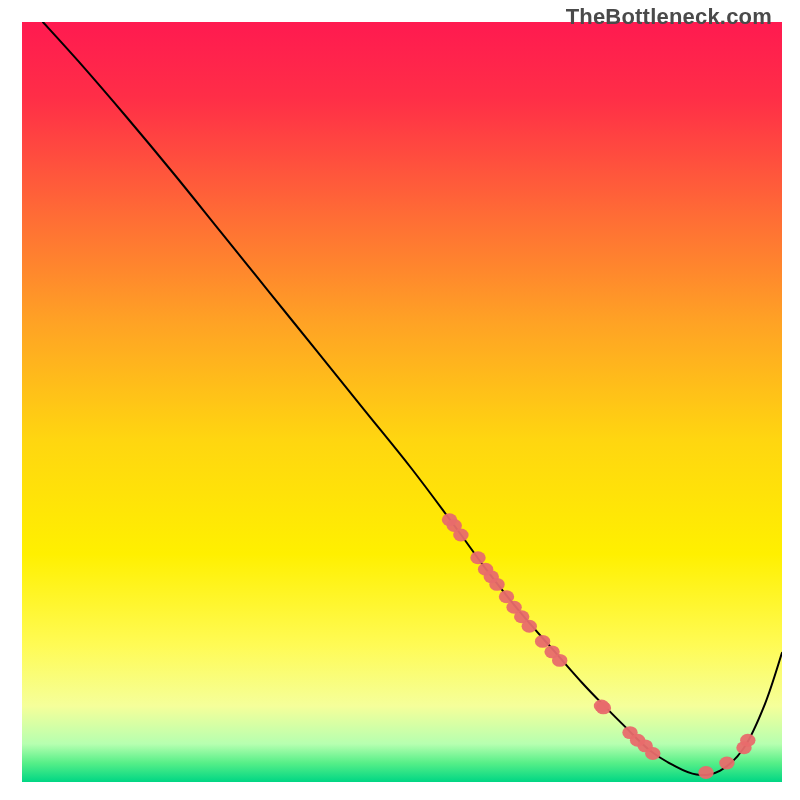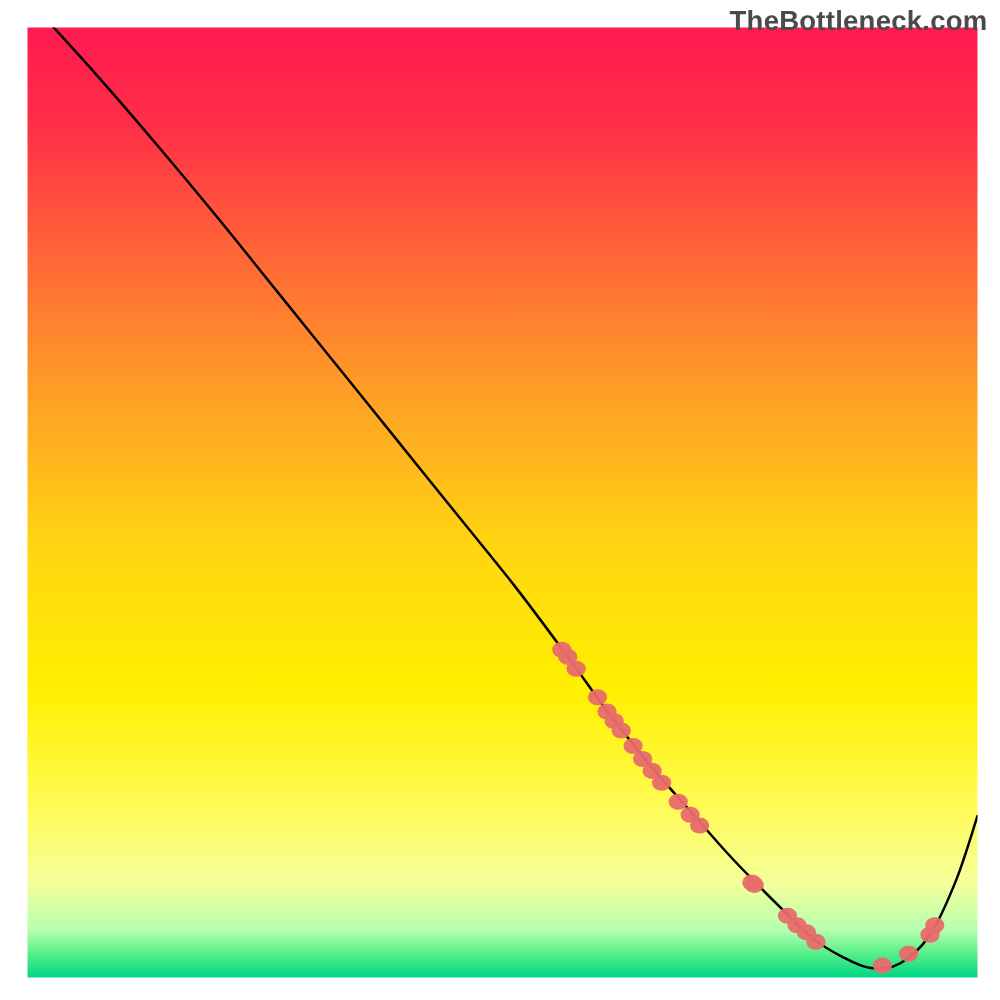--- a/index.html
+++ b/index.html
@@ -12,21 +12,21 @@
     font-family: Arial, Helvetica, sans-serif;
   }
   #container {
     position: relative;
     width: 800px;
     height: 800px;
   }
   #attribution {
     position: absolute;
     top: 4px;
-    right: 10px;
+    right: 28px;
     font-size: 22px;
     font-weight: 600;
     color: #4a4a4a;
     letter-spacing: 0.2px;
   }
   svg {
     position: absolute;
     top: 0;
     left: 0;
   }

